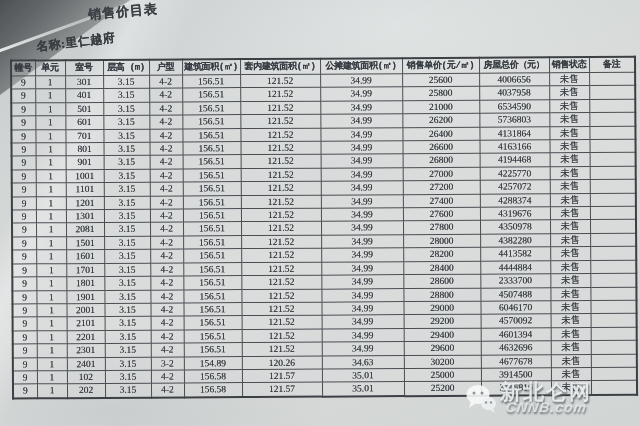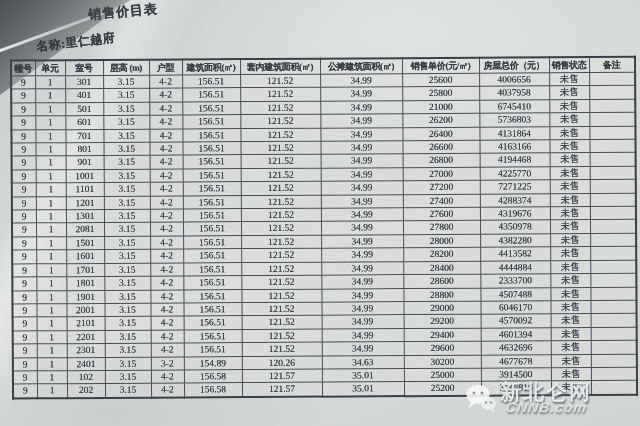--- a/index.html
+++ b/index.html
@@ -42,20 +42,21 @@
     border:1px solid #4a4e53;
     padding:0;margin:0;
     font-size:9.5px;line-height:12.4px;height:12.4px;
     text-align:center;vertical-align:middle;
     color:#363b41;text-shadow:0 0 .4px rgba(54,59,65,.8);
     white-space:nowrap;overflow:hidden;
   }
   table.price th{
     font-size:9px;font-weight:bold;height:14px;line-height:14px;
     letter-spacing:-.3px;
+    font-family:Liberation Mono, monospace;
   }
   table.price{border:2px solid #3c4044;}
   .watermark{
     position:absolute;right:16px;bottom:6px;width:160px;height:44px;
     opacity:.95;
   }
   .wm-icon{position:absolute;left:0;top:6px;}
   .wm-name{
     position:absolute;left:36px;top:2px;
     font-family:"Liberation Sans","DejaVu Sans",sans-serif;
@@ -146,21 +147,21 @@
         <tr>
           <td>9</td>
           <td>1</td>
           <td>501</td>
           <td>3.15</td>
           <td>4-2</td>
           <td>156.51</td>
           <td>121.52</td>
           <td>34.99</td>
           <td>21000</td>
-          <td>6745410</td>
+          <td>6534590</td>
           <td>未售</td>
           <td></td>
         </tr>
         <tr>
           <td>9</td>
           <td>1</td>
           <td>601</td>
           <td>3.15</td>
           <td>4-2</td>
           <td>156.51</td>
@@ -230,21 +231,21 @@
         <tr>
           <td>9</td>
           <td>1</td>
           <td>1101</td>
           <td>3.15</td>
           <td>4-2</td>
           <td>156.51</td>
           <td>121.52</td>
           <td>34.99</td>
           <td>27200</td>
-          <td>7271225</td>
+          <td>4257072</td>
           <td>未售</td>
           <td></td>
         </tr>
         <tr>
           <td>9</td>
           <td>1</td>
           <td>1201</td>
           <td>3.15</td>
           <td>4-2</td>
           <td>156.51</td>

